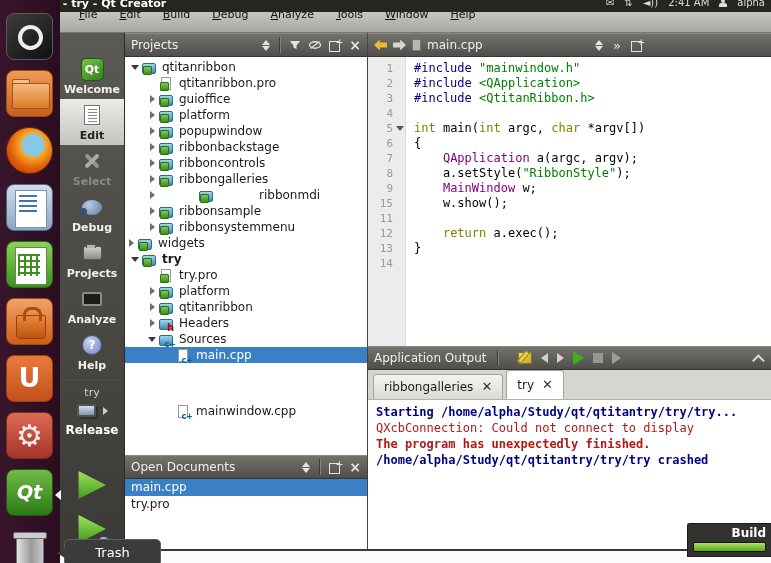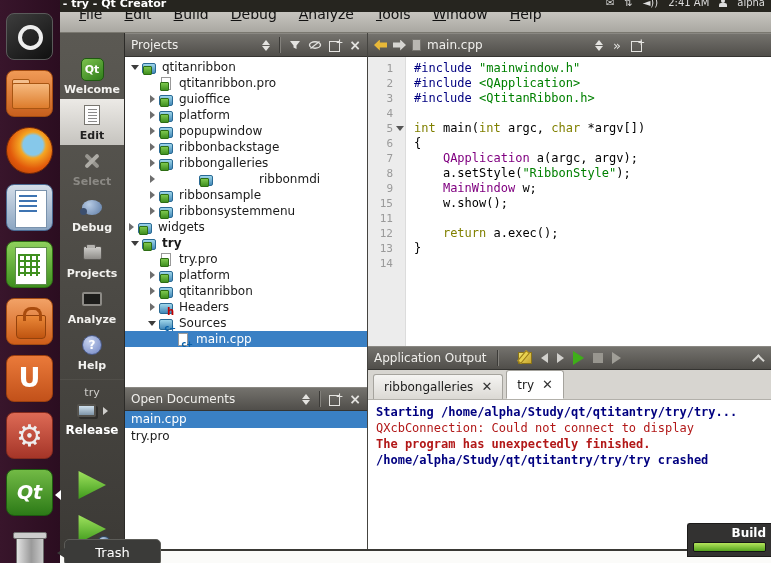--- a/index.html
+++ b/index.html
@@ -9,21 +9,21 @@
   
   .titlebar{position:absolute;left:0;top:0;width:771px;height:12px;background:#26251f;color:#eee;z-index:3;overflow:hidden}
   .titlebar .wtitle{position:absolute;left:2px;top:-3px;font-size:11px;font-weight:bold;color:#fff}
   .statuscluster{position:absolute;right:6px;top:-3px;display:flex;gap:10px;font-size:10px;color:#ddd;align-items:center}
   .usr-icon{display:inline-block;width:8px;height:8px;position:relative}
   .usr-icon::before{content:"";position:absolute;left:2px;top:0;width:4px;height:4px;border-radius:50%;background:#ddd}
   .usr-icon::after{content:"";position:absolute;left:0;top:4px;width:8px;height:4px;border-radius:2px 2px 0 0;background:#ddd}
 
   
   .menubar{position:absolute;left:0;top:12px;width:771px;height:21px;background:linear-gradient(#c7c5bf,#a9a7a1);border-bottom:1px solid#7a7870;display:flex;align-items:center;padding-left:68px;z-index:1}
-  .menu-item{padding:0 11px;font-size:14px;color:#111;height:37px;line-height:21px}
+  .menu-item{padding:0 11px;font-size:11px;color:#111;height:37px;line-height:21px}
   .menu-item u{text-decoration:underline}
 
   
   .phead{background:linear-gradient(#757itleb,#504e4a);background:linear-gradient(#74726d,#504e4a);color:#f0efec;font-size:12px;display:flex;align-items:center;border-top:1px solid #8a8883;border-bottom:1px solid #353431}
 
   
   .modebar{position:absolute;left:60px;top:33px;width:65px;height:518px;background:linear-gradient(180deg,#5b5953,#3c3a36);border-right:1px solid #2c2b28;z-index:1;display:flex;flex-direction:column;align-items:stretch;padding-top:20px}
   .mode{height:46px;display:flex;flex-direction:column;align-items:center;justify-content:center;gap:1px}
   .mode .mlabel{font-size:11px;font-weight:bold;color:#f2f1ee}
   .mode.selected{background:linear-gradient(#eceae6,#c6c4bf);}
@@ -57,21 +57,21 @@
   
   .projpanel{position:absolute;left:125px;top:33px;width:243px;height:518px;background:#fff;border-right:1px solid #454440;display:flex;flex-direction:column;z-index:1}
   .projpanel .phead,.edcol .phead{height:24px;padding:0 6px;flex:none}
   .ph-title{white-space:nowrap}
   .ph-icons{margin-left:auto;display:flex;align-items:center;gap:7px}
   .vsep{width:1px;height:16px;background:#3c3b38;box-shadow:1px 0 0 #83817c;margin:0 2px}
   .spn{width:9px;height:11px;position:relative;display:inline-block}
   .spn::before{content:"";position:absolute;left:1px;top:0;border:4px solid transparent;border-bottom:5px solid #e4e3e0;border-top:none}
   .spn::after{content:"";position:absolute;left:1px;bottom:0;border:4px solid transparent;border-top:5px solid #e4e3e0;border-bottom:none}
   .xclose{font-size:14px;font-weight:bold;color:#e4e3e0;line-height:14px}
-  .tree{height:330px;overflow:hidden;font-size:12px;color:#1a1a1a;padding-top:2px}
+  .tree{height:398px;overflow:hidden;font-size:12px;color:#1a1a1a;padding-top:2px}
   .trow{height:16px;display:flex;align-items:center;white-space:nowrap}
   .trow.sel{background:#3a80c4;color:#fff}
   .trow.bold .tlabel{font-weight:bold}
   .arr{width:13px;height:12px;position:relative;flex:none}
   .arr-right::before{content:"";position:absolute;left:4px;top:2px;border-left:5px solid #6e6e6e;border-top:4px solid transparent;border-bottom:4px solid transparent}
   .arr-down::before{content:"";position:absolute;left:2px;top:4px;border-top:5px solid #3c3c3c;border-left:4px solid transparent;border-right:4px solid transparent}
   .ic{width:15px;height:13px;position:relative;flex:none;margin-right:5px}
   .ic-fold::before{content:"";position:absolute;left:0;top:2px;right:1px;bottom:0;background:linear-gradient(#9ed6ea,#4388b8);border:1px solid #2a6a94;border-radius:2px}
   .ic-file::before{content:"";position:absolute;left:2px;top:0;right:3px;bottom:0;background:#fff;border:1px solid #999}
   .badge-qt::after{content:"";position:absolute;left:1px;bottom:-1px;width:7px;height:7px;background:linear-gradient(#7ec84e,#3f8f1f);border:1px solid #2e6e14;border-radius:1px}
@@ -301,20 +301,25 @@
           <span class="tlabel">popupwindow</span>
         </div>
         <div class="trow" style="padding-left: 21px;">
           <span class="arr arr-right"></span>
           <span class="ic ic-fold badge-qt"></span>
           <span class="tlabel">ribbonbackstage</span>
         </div>
         <div class="trow" style="padding-left: 21px;">
           <span class="arr arr-right"></span>
           <span class="ic ic-fold badge-qt"></span>
+          <span class="tlabel">ribboncontrols</span>
+        </div>
+        <div class="trow" style="padding-left: 21px;">
+          <span class="arr arr-right"></span>
+          <span class="ic ic-fold badge-qt"></span>
           <span class="tlabel">ribbongalleries</span>
         </div>
         <div class="trow" style="padding-left: 21px; gap: 40px;">
           <span class="arr arr-right"></span>
           <span class="ic ic-fold badge-qt"></span>
           <span class="tlabel">ribbonmdi</span>
         </div>
         <div class="trow" style="padding-left: 21px;">
           <span class="arr arr-right"></span>
           <span class="ic ic-fold badge-qt"></span>

